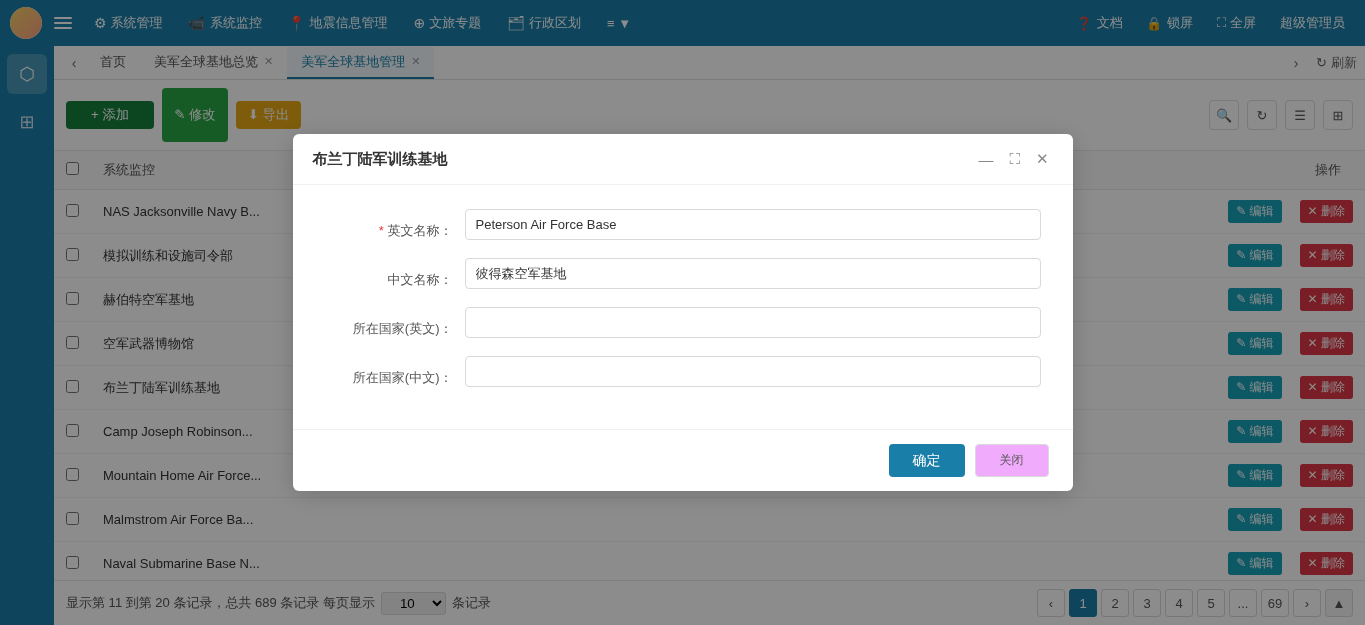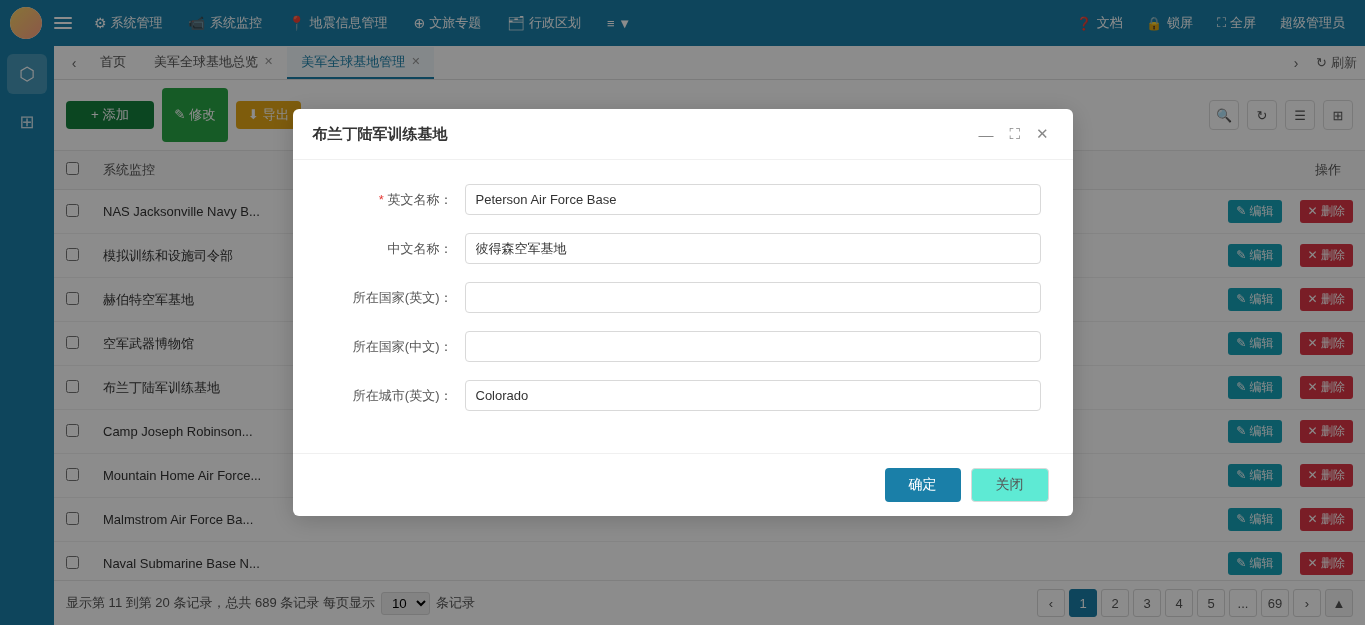--- a/index.html
+++ b/index.html
@@ -79,21 +79,21 @@
     .pagination {
       display: flex; align-items: center; gap: 6px;
       background: #fff; border-top: 1px solid #e8e8e8; padding: 8px 12px;
       font-size: 13px; color: #555;
     }
     .page-btn {
       width: 28px; height: 28px; display: flex; align-items: center; justify-content: center;
       border: 1px solid #d9d9d9; border-radius: 3px; cursor: pointer; background: #fff; font-size: 13px;
     }
     .page-btn.active { background: #1a7fa8; color: #fff; border-color: #1a7fa8; }
-    .page-size-select { border: 1px solid #d9d9d9; border-radius: 3px; padding: 2px 6px; cursor: pointer; }
+    .page-size-select { border: 1px solid #d9d9d9; border-radius: 3px; padding: 2px 14px; cursor: pointer; }
     .pagination-right { margin-left: auto; display: flex; align-items: center; }
     .scroll-top-btn { width: 28px; height: 28px; display: flex; align-items: center; justify-content: center; border: 1px solid #d9d9d9; background: #f5f5f5; cursor: pointer; border-radius: 3px; }
 
     
     .overlay {
       position: fixed; top: 0; left: 0; right: 0; bottom: 0;
       background: rgba(0,0,0,0.45); z-index: 100;
       display: flex; align-items: center; justify-content: center;
     }
     .modal {
@@ -102,21 +102,21 @@
     }
     .modal-header {
       display: flex; align-items: center; justify-content: space-between;
       padding: 14px 20px; border-bottom: 1px solid #f0f0f0;
       font-size: 15px; font-weight: 600; color: #333;
     }
     .modal-header-actions { display: flex; gap: 8px; align-items: center; }
     .modal-action-btn { background: none; border: none; cursor: pointer; color: #888; font-size: 15px; padding: 2px 4px; }
     .modal-body { padding: 24px 32px; }
     .form-row {
-      display: flex; align-items: center; margin-bottom: 18px;
+      display: flex; align-items: flex-end; margin-bottom: 18px;
     }
     .form-label {
       width: 140px; text-align: right; padding-right: 12px;
       color: #555; font-size: 13px; flex-shrink: 0;
     }
     .form-label.required::before { content: '* '; color: #e53935; }
     .form-input {
       flex: 1; border: 1px solid #d9d9d9; border-radius: 4px;
       padding: 7px 10px; font-size: 13px; color: #333; outline: none;
     }
@@ -127,21 +127,21 @@
     .toggle-knob {
       position: absolute; top: 2px; left: 2px;
       width: 18px; height: 18px; background: #fff; border-radius: 50%;
       transition: left 0.2s;
     }
     .modal-footer {
       display: flex; justify-content: flex-end; gap: 10px;
       padding: 14px 24px; border-top: 1px solid #f0f0f0;
     }
     .btn-confirm { background: #1a7fa8; color: #fff; border: none; border-radius: 4px; padding: 7px 24px; cursor: pointer; font-size: 14px; }
-    .btn-close-modal { background: #5eead4; color: #555; border: 1px solid #d9d9d9; border-radius: 4px; padding: 7px 24px; cursor: pointer; font-size: 14px; }
+    .btn-close-modal { background: #f0abfc; color: #555; border: 1px solid #d9d9d9; border-radius: 4px; padding: 7px 24px; cursor: pointer; font-size: 12px; }
 
     
     .layout { display: flex; height: calc(100vh - 46px); }
     .sidebar-left {
       width: 54px; background: #1a7fa8; display: flex; flex-direction: column; align-items: center;
       padding-top: 8px; gap: 8px; flex-shrink: 0;
     }
     .sidebar-icon {
       width: 40px; height: 40px; display: flex; align-items: center; justify-content: center;
       border-radius: 6px; cursor: pointer; color: rgba(255,255,255,0.8); font-size: 18px;
@@ -451,26 +451,20 @@
         <input class="form-input" type="text" style="">
       </div>
 
       <div class="form-row">
         <label class="form-label">
           <span>所在国家(中文)：</span>
         </label>
         <input class="form-input" type="text" style="">
       </div>
 
-      <div class="form-row">
-        <label class="form-label">
-          <span>所在城市(英文)：</span>
-        </label>
-        <input class="form-input" type="text" value="Colorado" style="">
-      </div>
 
 
     </div>
     <div class="modal-footer">
       <button class="btn-confirm">
         <span>确定</span>
       </button>
       <button class="btn-close-modal">
         <span>关闭</span>
       </button>

